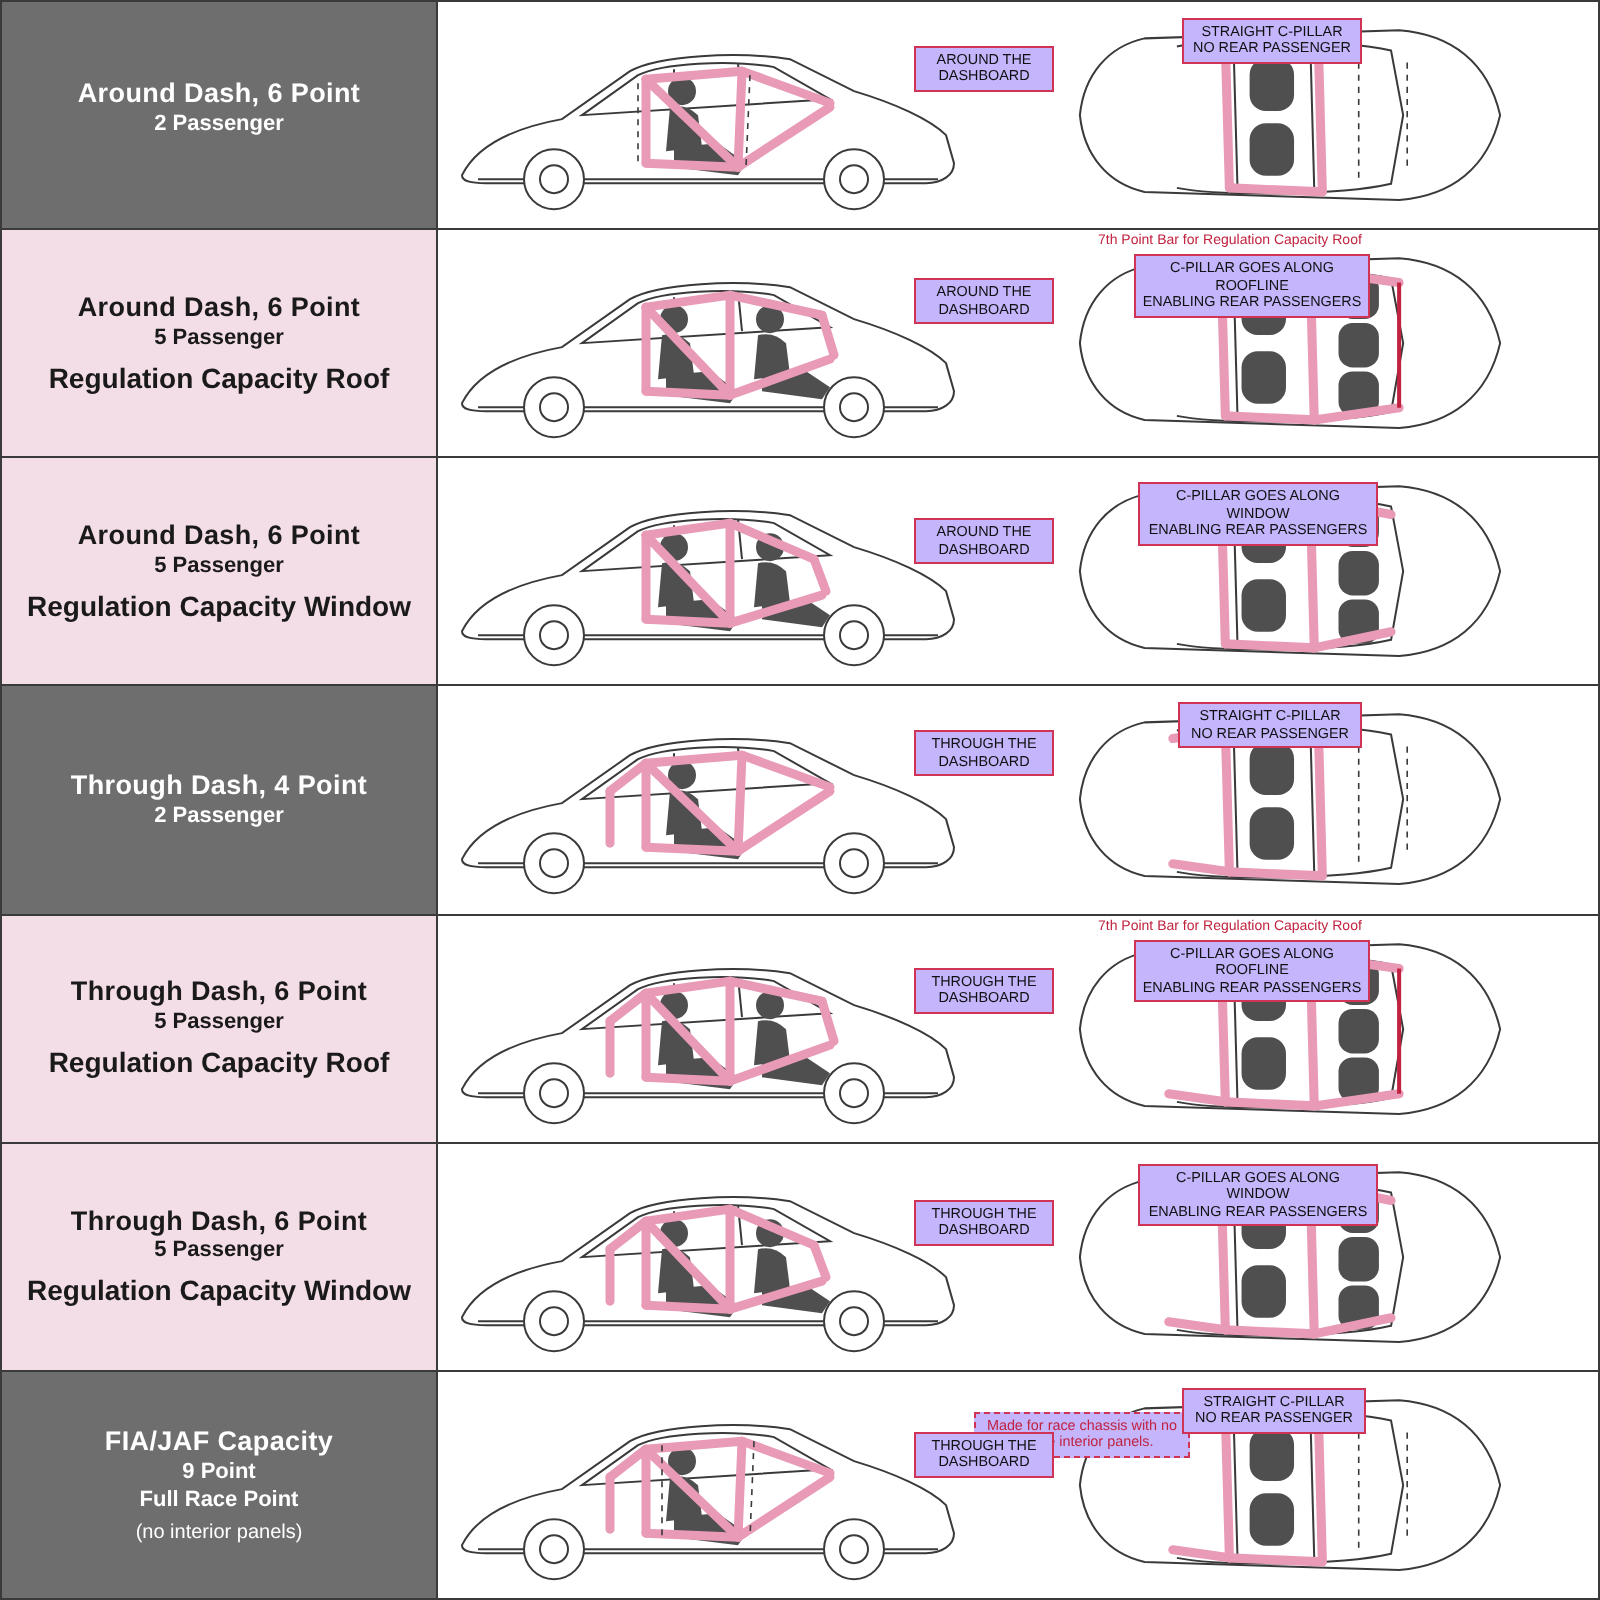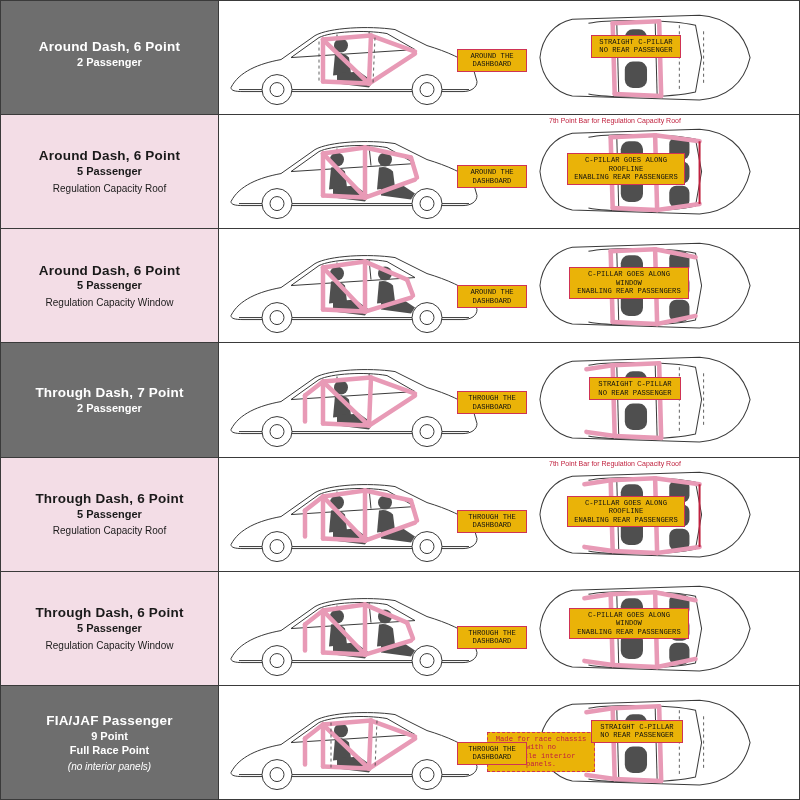--- a/index.html
+++ b/index.html
@@ -6,29 +6,29 @@
   body{width:800px;height:800px;font-family:"Liberation Sans",sans-serif;color:#111;}
   .chart{width:800px;height:800px;border:1px solid #3a3a3a;box-sizing:border-box;display:flex;flex-direction:column;}
   .row{display:flex;flex:1 1 0;border-bottom:1px solid #3a3a3a;box-sizing:border-box;min-height:0;}
   .row:last-child{border-bottom:none;}
   .label{width:218px;flex:0 0 218px;border-right:1px solid #3a3a3a;box-sizing:border-box;
          display:flex;flex-direction:column;align-items:center;justify-content:center;text-align:center;padding:4px 6px;}
   .label.dark{background:#6e6e6e;color:#fff;}
   .label.pink{background:#f3dde6;color:#1a1a1a;}
   .label .l1{font-size:13.5px;font-weight:bold;line-height:1.25;letter-spacing:.2px;}
   .label .l2{font-size:11px;font-weight:bold;line-height:1.25;}
-  .label .sub{font-size:10px;font-weight:normal;margin-top:4px;line-height:1.2;}
-  .label .sub2{font-size:10px;font-weight:normal;margin-top:3px;font-style:italic;}
+  .label .sub{font-size:14px;font-weight:bold;margin-top:4px;line-height:1.2;}
+  .label .sub2{font-size:10px;font-weight:normal;margin-top:3px;}
   .views{flex:1 1 auto;display:flex;min-width:0;position:relative;}
   .side{flex:0 0 270px;position:relative;}
   .top{flex:1 1 auto;position:relative;}
   svg{display:block;width:100%;height:100%;}
-  .callout{position:absolute;border:1px solid #cf3355;background:#eab308;color:#111;
+  .callout{position:absolute;border:1px solid #cf3355;background:#c4b5fd;color:#111;
            font-size:7.2px;line-height:1.18;padding:2px 3px;text-align:center;white-space:pre-line;
-           font-family:Liberation Mono, monospace;margin-top:26px;}
+           font-family:Liberation Sans, sans-serif;}
   .callout.red{color:#c0223f;}
   .callout.dash{border-style:dashed;}
   .topnote{position:absolute;color:#c0223f;font-size:7px;white-space:nowrap;}
 </style>
 </head>
 <body>
 
 <div class="chart">
 
   <div class="row">
@@ -253,21 +253,21 @@
       </div>
       <div class="callout" style="left:238px;top:30px;width:62px;">AROUND THE
 DASHBOARD</div>
       <div class="callout" style="left:350px;top:12px;width:112px;">C-PILLAR GOES ALONG WINDOW
 ENABLING REAR PASSENGERS</div>
     </div>
   </div>
 
   <div class="row">
     <div class="label dark">
-      <div class="l1">Through Dash, 7 Point</div>
+      <div class="l1">Through Dash, 4 Point</div>
       <div class="l2">2 Passenger</div>
     </div>
     <div class="views">
       <div class="side">
         <svg viewBox="0 0 270 112" preserveAspectRatio="xMidYMid meet">
           <g fill="none" stroke="#3a3a3a" stroke-width="1">
             <path d="M12 86 C20 70 40 62 62 58 L96 34 C110 26 150 24 176 28 L208 44 C228 50 246 58 254 66 L258 80 C258 86 252 90 244 90 L24 90 C16 90 12 89 12 86 Z"></path>
             <path d="M72 56 L100 36 C112 30 146 28 168 32 L196 48 Z"></path>
             <path d="M118 33 L118 52"></path>
               <path d="M150 30 L152 50"></path>
@@ -485,21 +485,21 @@
       </div>
       <div class="callout" style="left:238px;top:28px;width:62px;">THROUGH THE
 DASHBOARD</div>
       <div class="callout" style="left:350px;top:10px;width:112px;">C-PILLAR GOES ALONG WINDOW
 ENABLING REAR PASSENGERS</div>
     </div>
   </div>
 
   <div class="row">
     <div class="label dark">
-      <div class="l1">FIA/JAF Passenger</div>
+      <div class="l1">FIA/JAF Capacity</div>
       <div class="l2">9 Point</div>
       <div class="l2">Full Race Point</div>
       <div class="sub2">(no interior panels)</div>
     </div>
     <div class="views">
       <div class="side">
         <svg viewBox="0 0 270 112" preserveAspectRatio="xMidYMid meet">
           <g fill="none" stroke="#3a3a3a" stroke-width="1">
             <path d="M12 86 C20 70 40 62 62 58 L96 34 C110 26 150 24 176 28 L208 44 C228 50 246 58 254 66 L258 80 C258 86 252 90 244 90 L24 90 C16 90 12 89 12 86 Z"></path>
             <path d="M72 56 L100 36 C112 30 146 28 168 32 L196 48 Z"></path>

